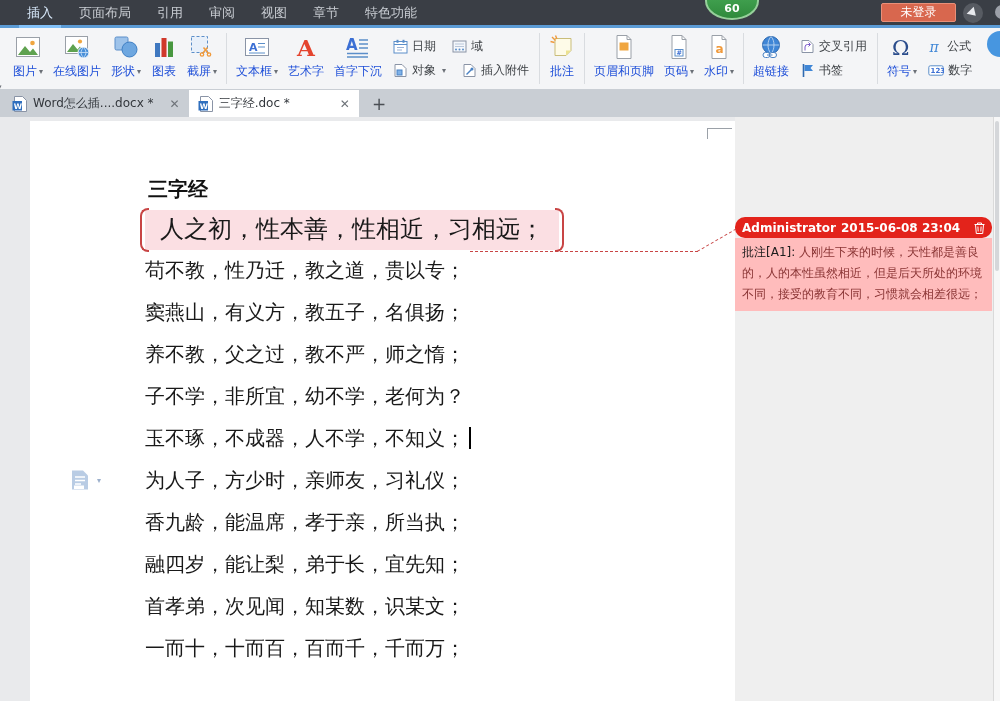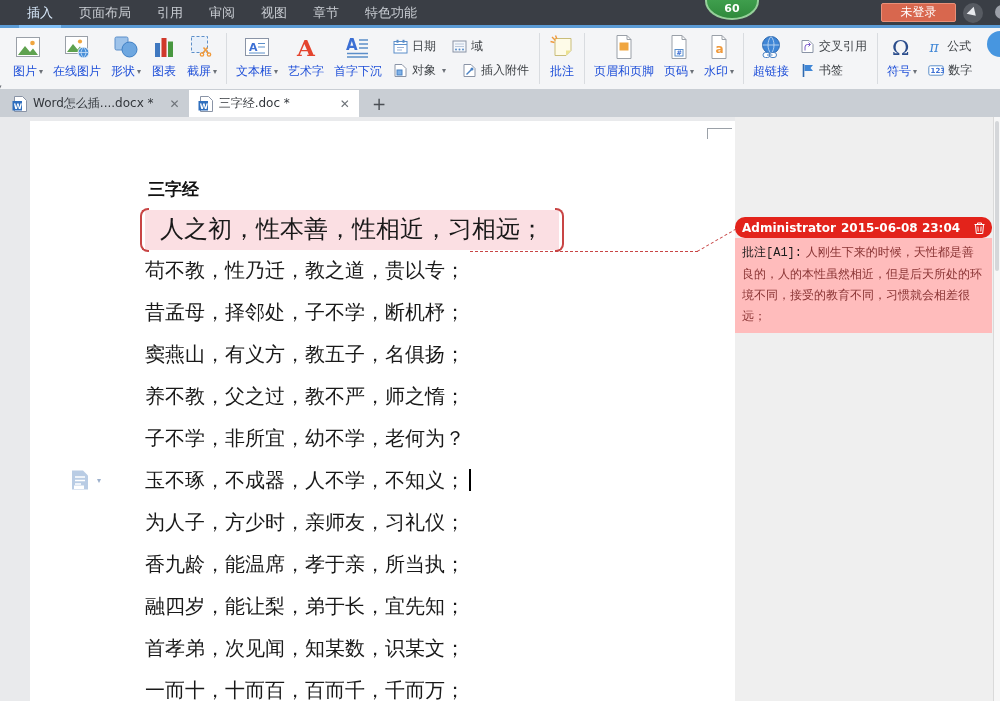--- a/index.html
+++ b/index.html
@@ -39,36 +39,36 @@
   
   .docbar{position:absolute;top:90px;left:0;width:1000px;height:27px;background:#c9ced4;display:flex;align-items:stretch;padding-left:3px;box-sizing:border-box;z-index:3;}
   .dtab{display:flex;align-items:center;padding:0 9px;font-size:12px;color:#33373c;gap:6px;white-space:nowrap;}
   .dtab.active{background:#fff;}
   .dtab .close{color:#6d7278;font-size:12px;margin-left:10px;}
   .newtab{font-size:17px;color:#4a4e54;padding:0 13px;display:flex;align-items:center;}
   
   .page{position:absolute;left:30px;top:121px;width:705px;height:580px;background:#fff;overflow:hidden;z-index:1;}
   .corner-mark{position:absolute;left:677px;top:7px;width:24px;height:10px;border-top:1px solid #9ba1a8;border-left:1px solid #9ba1a8;}
   .doc-content{position:absolute;left:115px;top:50px;}
-  .doc-title{font-size:17px;font-weight:bold;color:#111;height:36px;line-height:36px;padding-left:3px;white-space:nowrap;}
+  .doc-title{font-size:20px;font-weight:bold;color:#111;height:36px;line-height:36px;padding-left:3px;white-space:nowrap;}
   .hl-wrap{position:relative;height:38px;margin:4px 0 0;display:flex;align-items:center;}
   .hl{position:relative;background:#fbdfe3;padding:3px 15px 5px;font-size:24px;color:#191919;white-space:nowrap;}
   .hl::before{content:"";position:absolute;left:-5px;top:-2px;bottom:-2px;width:7px;border:2px solid #c84545;border-right:none;border-radius:8px 0 0 8px;}
   .hl::after{content:"";position:absolute;right:-5px;top:-2px;bottom:-2px;width:7px;border:2px solid #c84545;border-left:none;border-radius:0 8px 8px 0;}
   .doc-line{height:42px;line-height:42px;font-size:20px;color:#191919;white-space:nowrap;}
   .caret{display:inline-block;width:2px;height:22px;background:#000;vertical-align:-4px;margin-left:4px;}
   .margin-icon{position:absolute;left:70px;top:469px;display:flex;align-items:center;gap:5px;z-index:2;}
   .margin-icon .arrow{color:#9cb0cc;}
   
   .comment-pane{position:absolute;left:735px;top:117px;width:258px;height:584px;background:#efefef;z-index:2;}
   .comment-box{position:absolute;left:0;top:100px;width:257px;}
   .comment-head{height:21px;background:#e3231b;color:#fff;font-size:12px;font-weight:bold;display:flex;align-items:center;padding:0 7px;gap:5px;border-radius:10px;}
   .comment-head .trash{margin-left:auto;display:flex;align-items:center;}
   .comment-body{background:#ffbcbc;padding:4px 7px 6px;font-size:12px;line-height:21px;color:#8a3434;}
-  .comment-body .pfx{color:#1c1c1c;font-family:Liberation Mono, monospace;}
+  .comment-body .pfx{color:#1c1c1c;}
   .conn1{position:absolute;left:470px;top:251px;width:228px;border-top:1px dashed #c84545;z-index:3;}
   .conn2{position:absolute;left:697px;top:251px;width:45px;border-top:1px dashed #c84545;transform-origin:0 0;transform:rotate(-30deg);z-index:3;}
   
   .scrollbar{position:absolute;left:993px;top:117px;width:7px;height:584px;background:#f7f7f7;border-left:1px solid #dadada;box-sizing:border-box;z-index:2;}
   .thumb{position:absolute;left:1px;top:4px;width:4px;height:150px;background:#d5d7da;border-radius:2px;}
 </style>
 </head>
 <body>
 
 <div class="menubar">
@@ -396,21 +396,20 @@
 
 <div class="page">
   <div class="corner-mark"></div>
   <div class="doc-content">
     <div class="doc-title">三字经</div>
     <div class="hl-wrap">
       <span class="hl">人之初，性本善，性相近，习相远；</span>
     </div>
     <div>
         <div class="doc-line">苟不教，性乃迁，教之道，贵以专；</div>
-        <div class="doc-line">昔孟母，择邻处，子不学，断机杼；</div>
         <div class="doc-line">窦燕山，有义方，教五子，名俱扬；</div>
         <div class="doc-line">养不教，父之过，教不严，师之惰；</div>
         <div class="doc-line">子不学，非所宜，幼不学，老何为？</div>
         <div class="doc-line">玉不琢，不成器，人不学，不知义；<span class="caret"></span></div>
         <div class="doc-line">为人子，方少时，亲师友，习礼仪；</div>
         <div class="doc-line">香九龄，能温席，孝于亲，所当执；</div>
         <div class="doc-line">融四岁，能让梨，弟于长，宜先知；</div>
         <div class="doc-line">首孝弟，次见闻，知某数，识某文；</div>
         <div class="doc-line">一而十，十而百，百而千，千而万；</div>
       </div>

